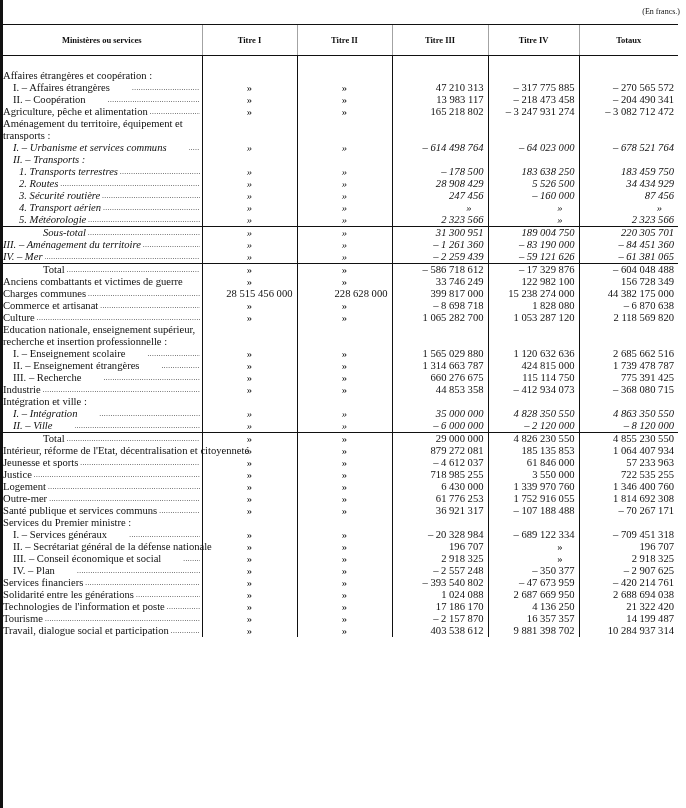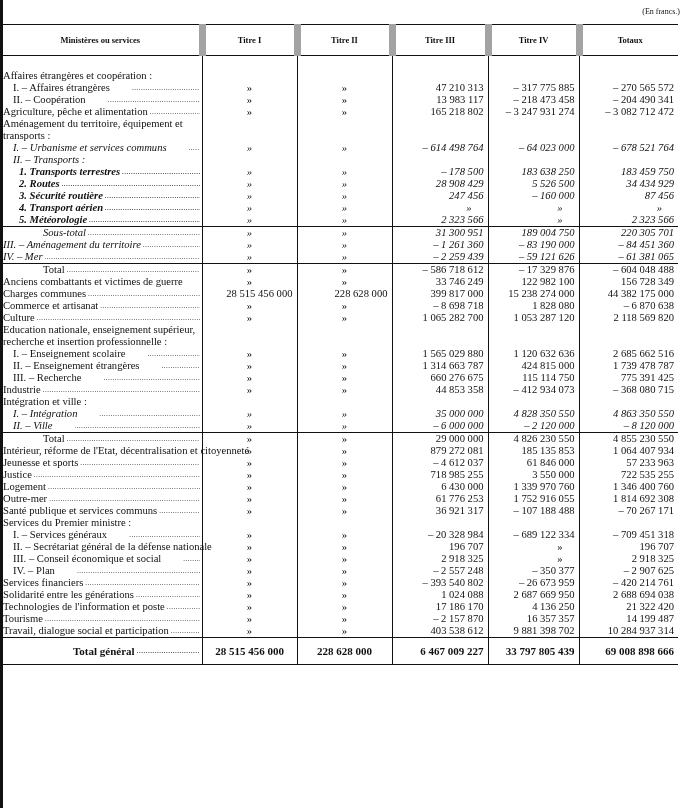--- a/index.html
+++ b/index.html
@@ -5,36 +5,36 @@
   html, body { margin: 0; padding: 0; background: #fff; }
   body { width: 686px; height: 808px; position: relative; overflow: hidden;
          font-family: "Liberation Serif", serif; color: #111; }
   .leftbar { position: absolute; left: 0; top: 0; width: 3px; height: 808px; background: #111; }
   .unit { position: absolute; right: 6px; top: 7px; font-size: 8px; }
   table { position: absolute; left: 2px; top: 24px; width: 676px; border-collapse: collapse;
           table-layout: fixed; font-size: 10.6px; line-height: 12px; }
   col.c0 { width: 200px; } col.c1 { width: 95px; } col.c2 { width: 95px; }
   col.c3 { width: 96px; } col.c4 { width: 91px; } col.c5 { width: 99px; }
   th { font-size: 8.5px; font-weight: bold; height: 28px; border-top: 1.5px solid #111;
-       border-bottom: 1.5px solid #111; border-left: 7px solid #a3a3a3; text-align: center; }
+       border-bottom: 1.5px solid #111; border-left: 1px solid #a3a3a3; text-align: center; }
   th:first-child { border-left: none; }
   td { padding: 0 3px; border-left: 1px solid #111; vertical-align: bottom; white-space: nowrap; }
   td:first-child { border-left: none; padding-left: 1px; padding-right: 2px; white-space: normal; }
   td.num { text-align: right; padding-right: 4px; }
   td.raq { text-align: center; }
   tr.spacer td { height: 14px; }
   tr.it td { font-style: italic; }
   tr.sep td { border-top: 1.5px solid #111; }
   tr.grand td { border-top: 1.5px solid #111; border-bottom: 1.5px solid #111; font-weight: bold; height: 26px; vertical-align: middle; font-size: 11px; }
   .lbl { display: flex; align-items: flex-end; }
   .lbl .t { flex: 0 0 auto; }
   .lbl .dots { flex: 1 1 auto; overflow: hidden; white-space: nowrap; font-size: 7px; letter-spacing: 0.5px; margin-left: 2px; }
   .lbl .dots::after { content: "......................................................................................................................"; }
   .ind1 { padding-left: 10px; gap: 20px; }
-  .ind2 { padding-left: 16px; font-weight: bold; }
+  .ind2 { padding-left: 16px; }
   .ind3 { padding-left: 40px; }
   .group { display: block; }
 </style>
 </head>
 <body>
 
 <div class="leftbar"></div>
 <div class="unit">(En francs.)</div>
 
 <table>
@@ -569,21 +569,21 @@
       <tr>
         <td>
           <div class="lbl">
             <span class="t">Services financiers</span>
             <span class="dots"></span>
           </div>
         </td>
         <td class="raq">»</td>
         <td class="raq">»</td>
         <td class="num">– 393 540 802</td>
-        <td class="num">– 26 673 959</td>
+        <td class="num">– 47 673 959</td>
         <td class="num">– 420 214 761</td>
       </tr>
       <tr>
         <td>
           <div class="lbl">
             <span class="t">Solidarité entre les générations</span>
             <span class="dots"></span>
           </div>
         </td>
         <td class="raq">»</td>
@@ -623,28 +623,15 @@
           <div class="lbl">
             <span class="t">Travail, dialogue social et participation</span>
             <span class="dots"></span>
           </div>
         </td>
         <td class="raq">»</td>
         <td class="raq">»</td>
         <td class="num">403 538 612</td>
         <td class="num">9 881 398 702</td>
         <td class="num">10 284 937 314</td>
-      </tr>
-      <tr class="grand">
-        <td>
-          <div class="lbl ind3" style="padding-left: 70px;">
-            <span class="t">Total général</span>
-            <span class="dots"></span>
-          </div>
-        </td>
-        <td class="raq">28 515 456 000</td>
-        <td class="raq">228 628 000</td>
-        <td class="num">6 467 009 227</td>
-        <td class="num">33 797 805 439</td>
-        <td class="num">69 008 898 666</td>
       </tr>
     </tbody>
 </table>
 
 </body></html>

